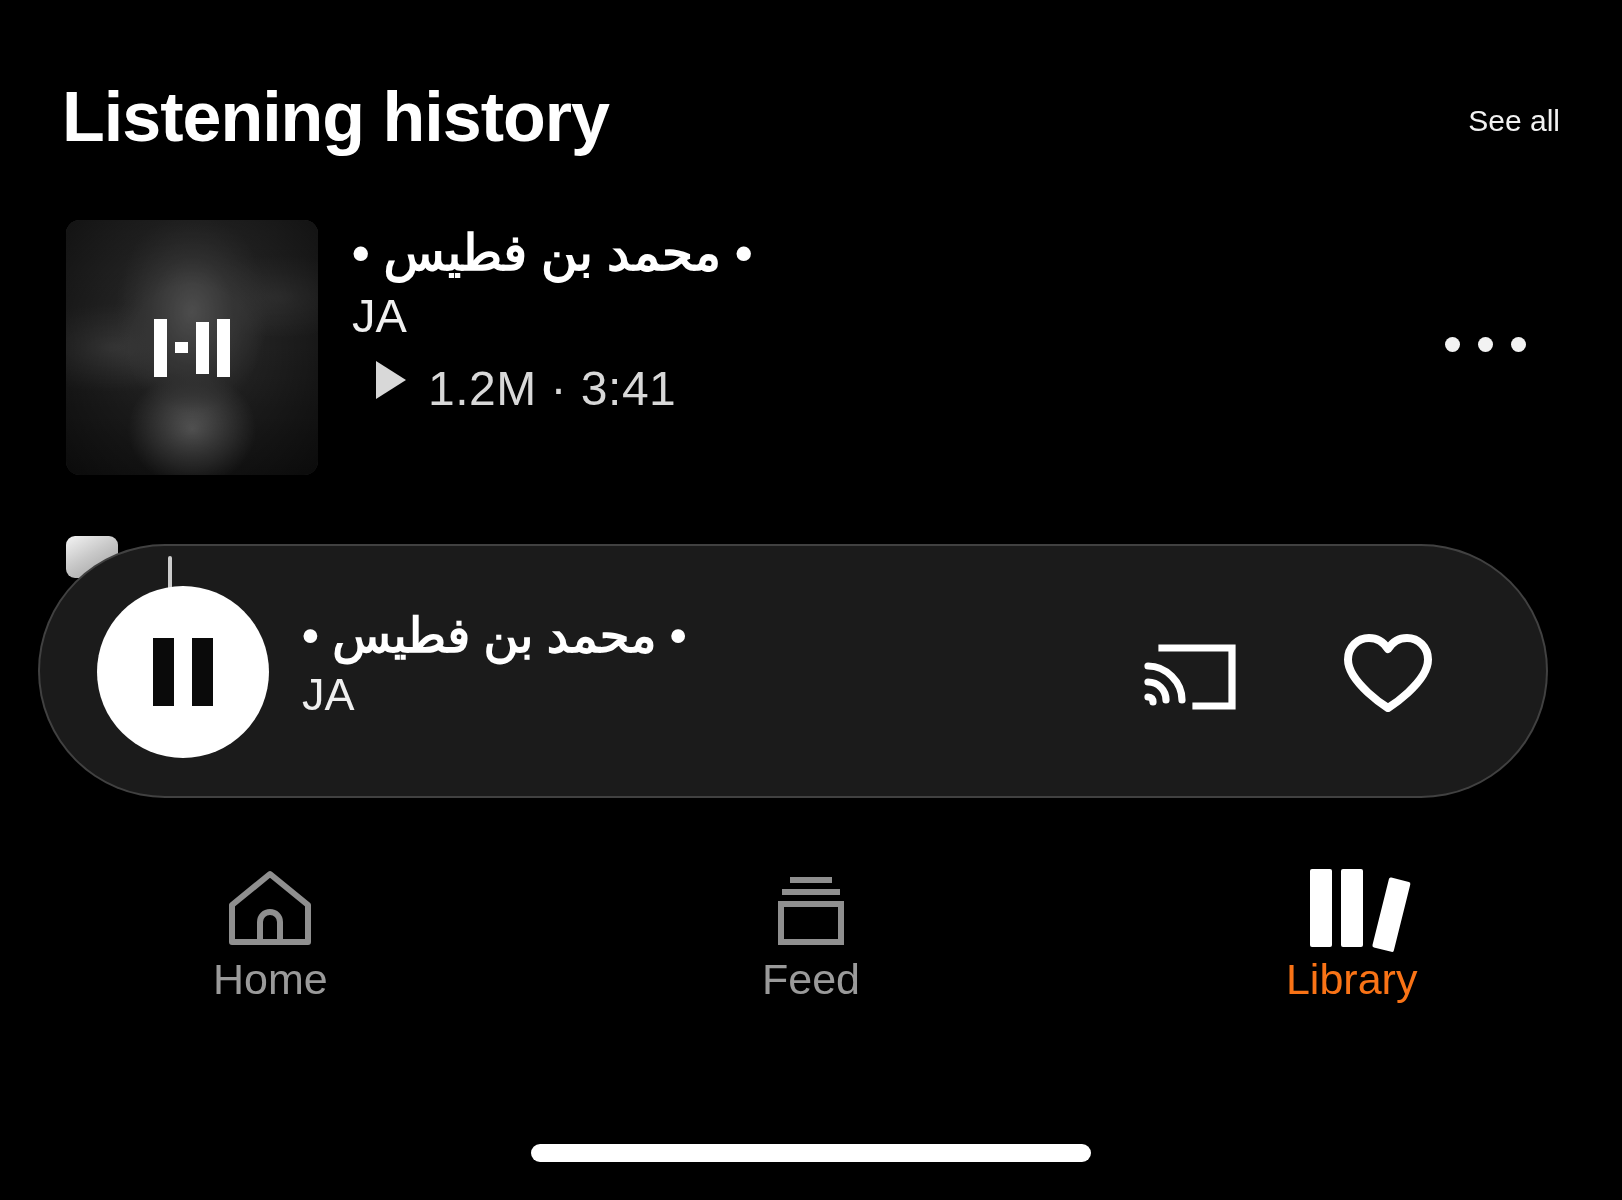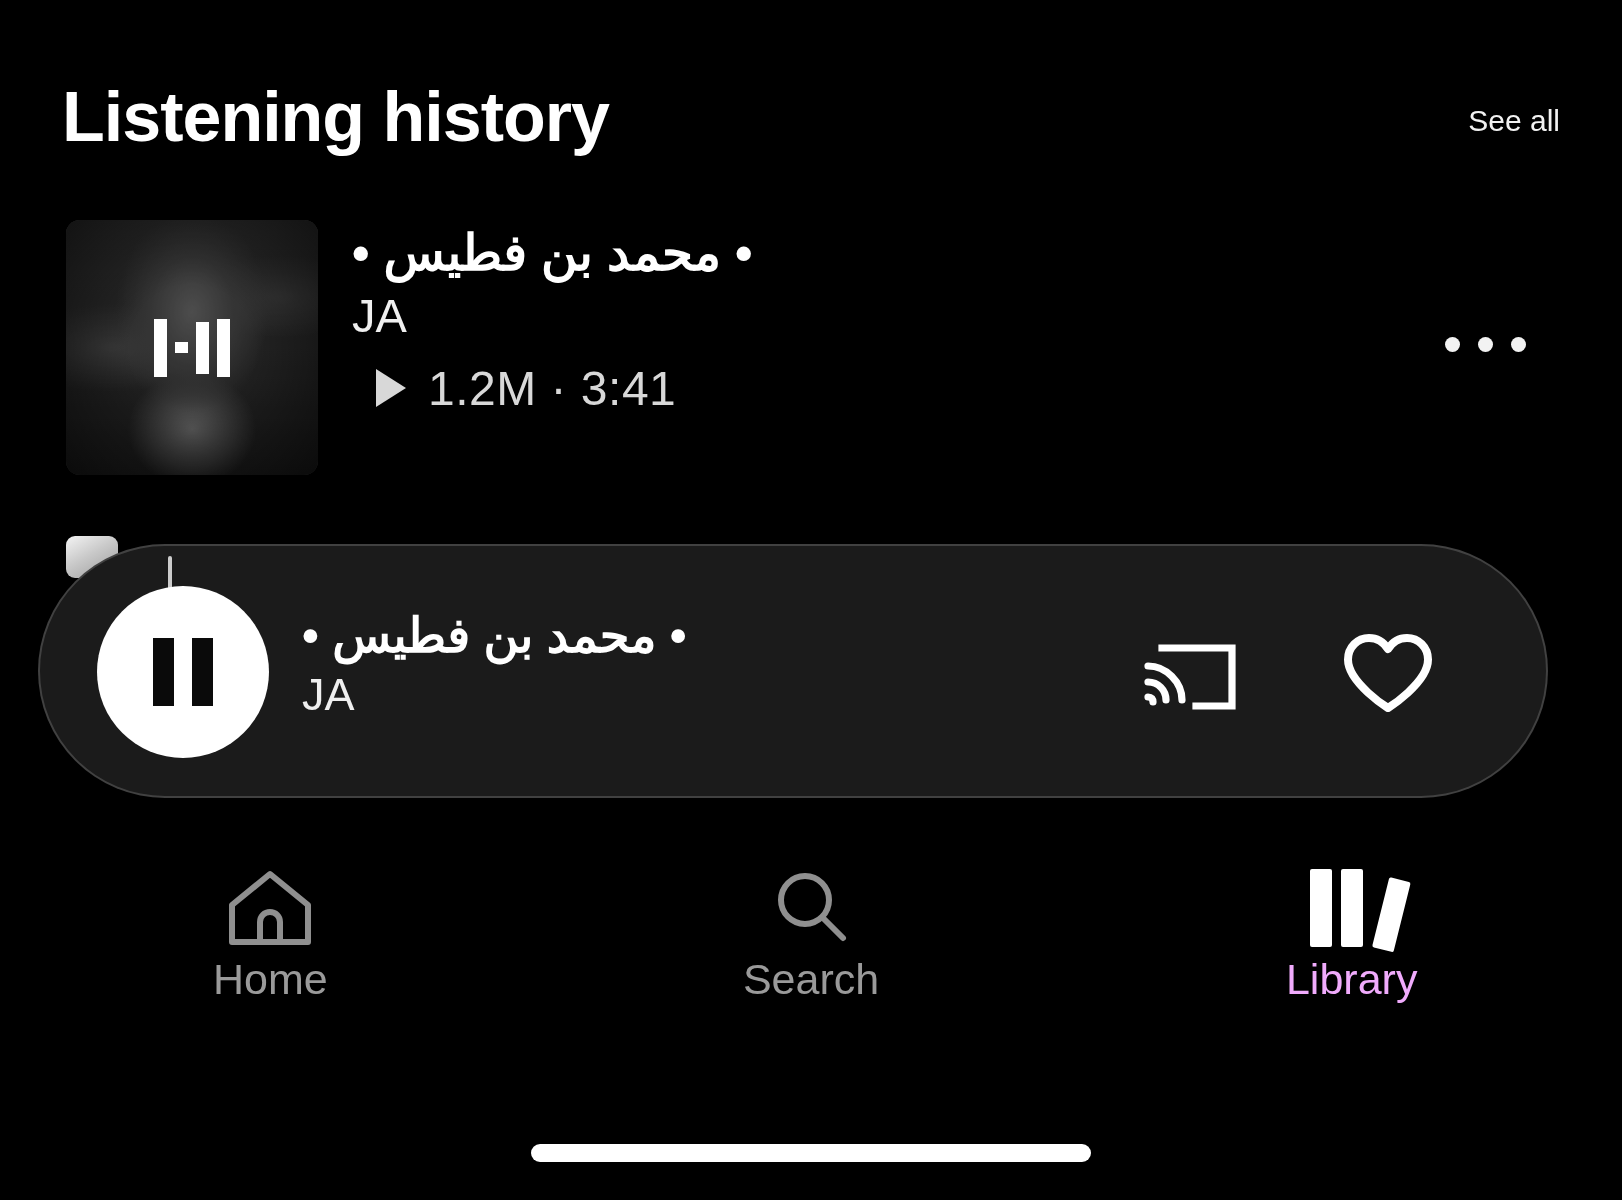--- a/index.html
+++ b/index.html
@@ -117,21 +117,20 @@
   .track-artist {
     margin-top: 6px;
     font-size: 47px;
     font-weight: normal;
     color: #f0f0f0;
     line-height: 1.15;
   }
   .track-stats {
     margin-top: 18px;
     display: flex;
-    align-items: center;
     gap: 22px;
     padding-left: 24px;
   }
   .play-triangle {
     width: 0; height: 0;
     border-left: 30px solid #d8d8d8;
     border-top: 19px solid transparent;
     border-bottom: 19px solid transparent;
   }
   .stats-text {
@@ -267,21 +266,21 @@
     display: flex;
     align-items: center;
     justify-content: center;
   }
   .nav-label {
     margin-top: 4px;
     font-size: 43px;
     color: #9a9a9a;
     line-height: 1;
   }
-  .nav-item.active .nav-label { color: #f0abfc; }
+  .nav-item.active .nav-label { color: #f97316; }
 
   
   .books { display: flex; align-items: flex-end; gap: 9px; height: 78px; }
   .books b { display: block; width: 22px; height: 78px; background: #ffffff; border-radius: 2px; }
   .books b.tilt { transform: rotate(14deg); transform-origin: bottom left; height: 72px; }
 
   
   .sc-logo { display: flex; align-items: flex-end; gap: 5px; height: 64px; }
   .sc-logo i { display: block; width: 7px; background: #8f8f8f; border-radius: 2px; }
   .sc-cloud {
@@ -393,30 +392,31 @@
   <div class="nav-item">
     <div class="nav-icon">
       <svg width="92" height="84" viewBox="0 0 46 42" fill="none">
         <path d="M4 19.5 L23 4 L42 19.5 V38 H4 Z" stroke="#8f8f8f" stroke-width="3" stroke-linejoin="round" fill="none"></path>
         <path d="M18 38 V28 C18 25.2 20.2 23 23 23 C25.8 23 28 25.2 28 28 V38" stroke="#8f8f8f" stroke-width="3" fill="none" stroke-linejoin="round"></path>
       </svg>
     </div>
     <div class="nav-label">Home</div>
   </div>
 
-
   <div class="nav-item">
     <div class="nav-icon">
       <svg width="92" height="84" viewBox="0 0 46 42" fill="none">
-        <circle cx="20" cy="17" r="12" stroke="#8f8f8f" stroke-width="3" fill="none"></circle>
-        <line x1="29" y1="26" x2="39" y2="36" stroke="#8f8f8f" stroke-width="3" stroke-linecap="round"></line>
+        <rect x="8" y="19" width="30" height="19" stroke="#8f8f8f" stroke-width="3" fill="none"></rect>
+        <line x1="10" y1="13" x2="36" y2="13" stroke="#8f8f8f" stroke-width="3" stroke-linecap="square"></line>
+        <line x1="14" y1="7" x2="32" y2="7" stroke="#8f8f8f" stroke-width="3" stroke-linecap="square"></line>
       </svg>
     </div>
-    <div class="nav-label">Search</div>
-  </div>
+    <div class="nav-label">Feed</div>
+  </div>
+
 
   <div class="nav-item active">
     <div class="nav-icon">
       <div class="books">
         <b></b>
           <b></b>
           <b class="tilt"></b>
       </div>
     </div>
     <div class="nav-label">Library</div>

